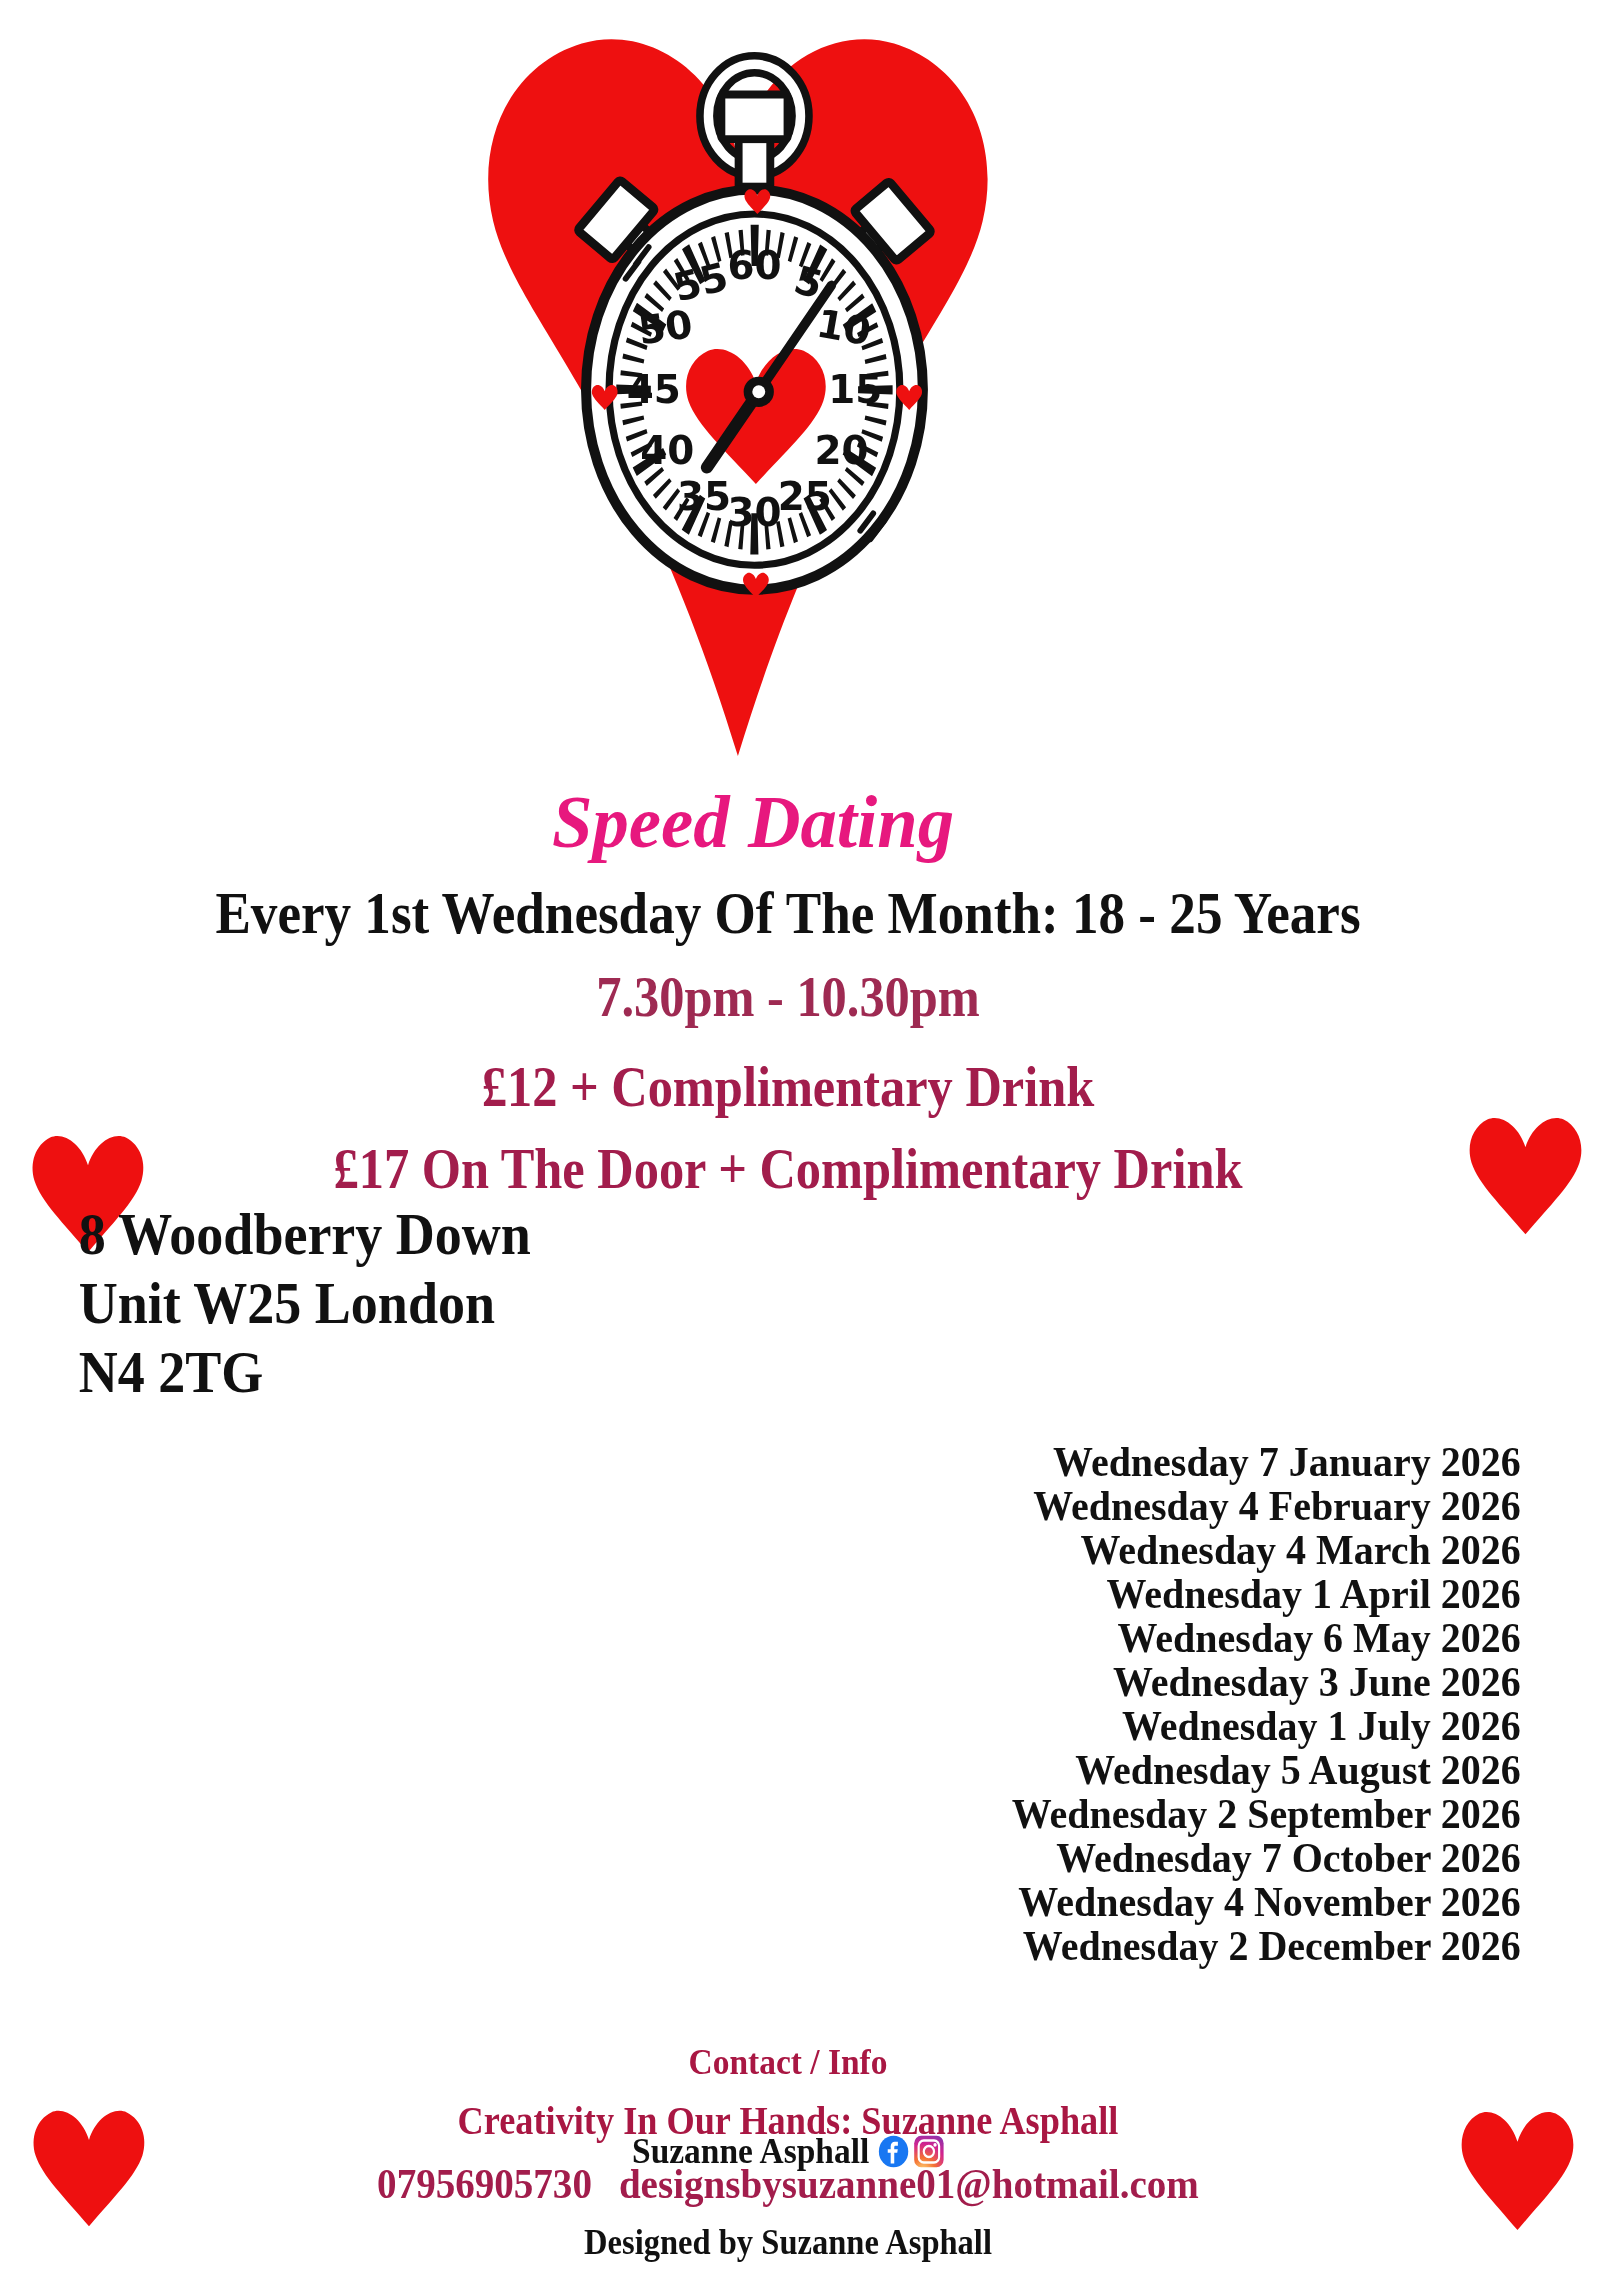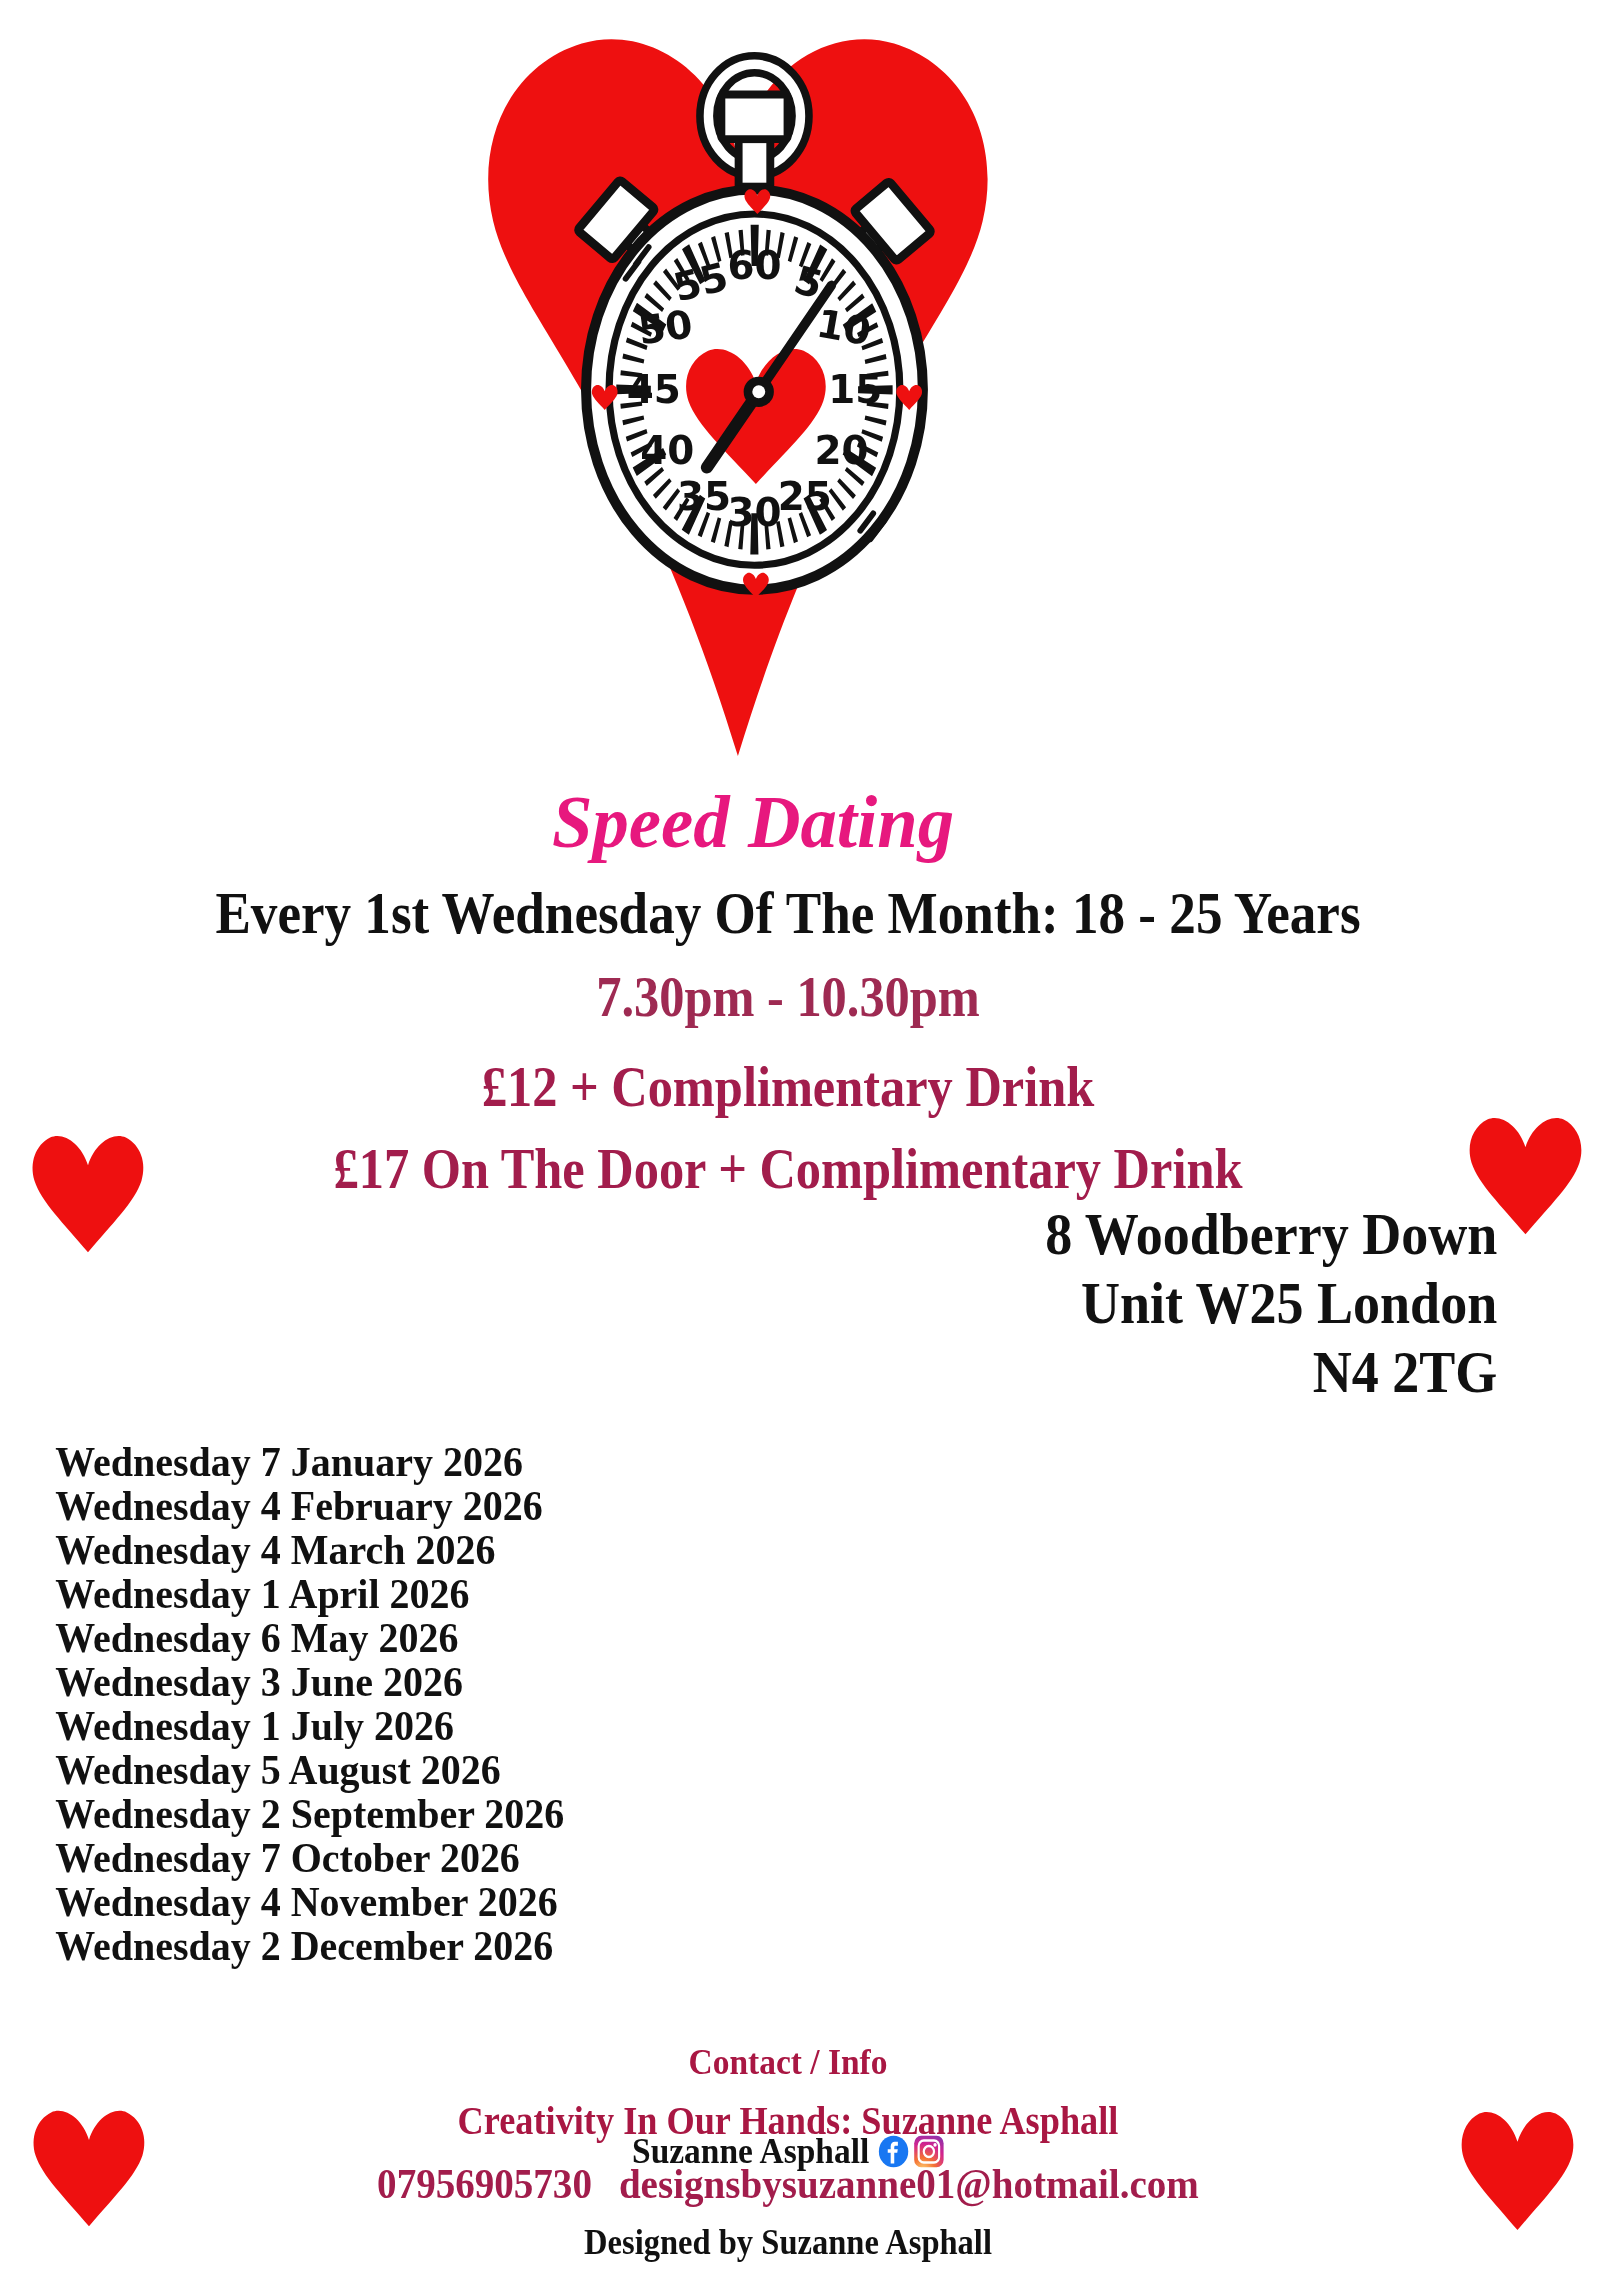--- a/index.html
+++ b/index.html
@@ -7,23 +7,23 @@
         font-family:"Liberation Serif","DejaVu Serif",serif;font-weight:bold;border-radius:32px;}
   .stack{position:absolute;left:0;top:16px;width:1576px;height:100%;}
   .line{position:absolute;width:100%;text-align:center;line-height:1.05;white-space:nowrap;}
   .cond{transform:scaleX(0.9);}
   .cond93{transform:scaleX(0.93);}
   .title{top:767px;left:-35px;font-size:75px;font-style:italic;color:#E7187E;transform:scaleX(0.97);}
   .schedule{top:867px;font-size:59px;color:#111111;}
   .time{top:952px;font-size:56px;color:#9E2A52;}
   .price1{top:1042px;font-size:56px;color:#A21D4C;}
   .price2{top:1124px;font-size:56px;color:#A21D4C;}
-  .address{position:absolute;top:1184px;width:100%;text-align:right;color:#111111;font-size:60px;}
+  .address{position:absolute;top:1184px;width:100%;text-align:left;color:#111111;font-size:60px;}
   .address div{line-height:69px;transform:scaleX(0.9);}
-  .dates{position:absolute;top:1424px;width:100%;text-align:left;color:#111111;font-size:43px;}
+  .dates{position:absolute;top:1424px;width:100%;text-align:right;color:#111111;font-size:43px;}
   .dates div{line-height:44px;transform:scaleX(0.93);}
   .contact-heading{top:2028px;font-size:36px;color:#A91743;}
   .brand{top:2085px;font-size:39px;color:#A91743;}
   .social{top:2117px;font-size:36px;color:#111111;}
   .phone-line{top:2146px;font-size:42px;color:#A21D4C;}
   .credit{top:2209px;font-size:35px;color:#111111;}
   .email-gap{margin-left:29px;}
   .icon{width:33px;height:33px;vertical-align:-5px;margin-left:10px;}
   .icon + .icon{margin-left:4.3px;}
   .logo{position:absolute;left:468px;top:10.8px;width:547px;height:763px;}

